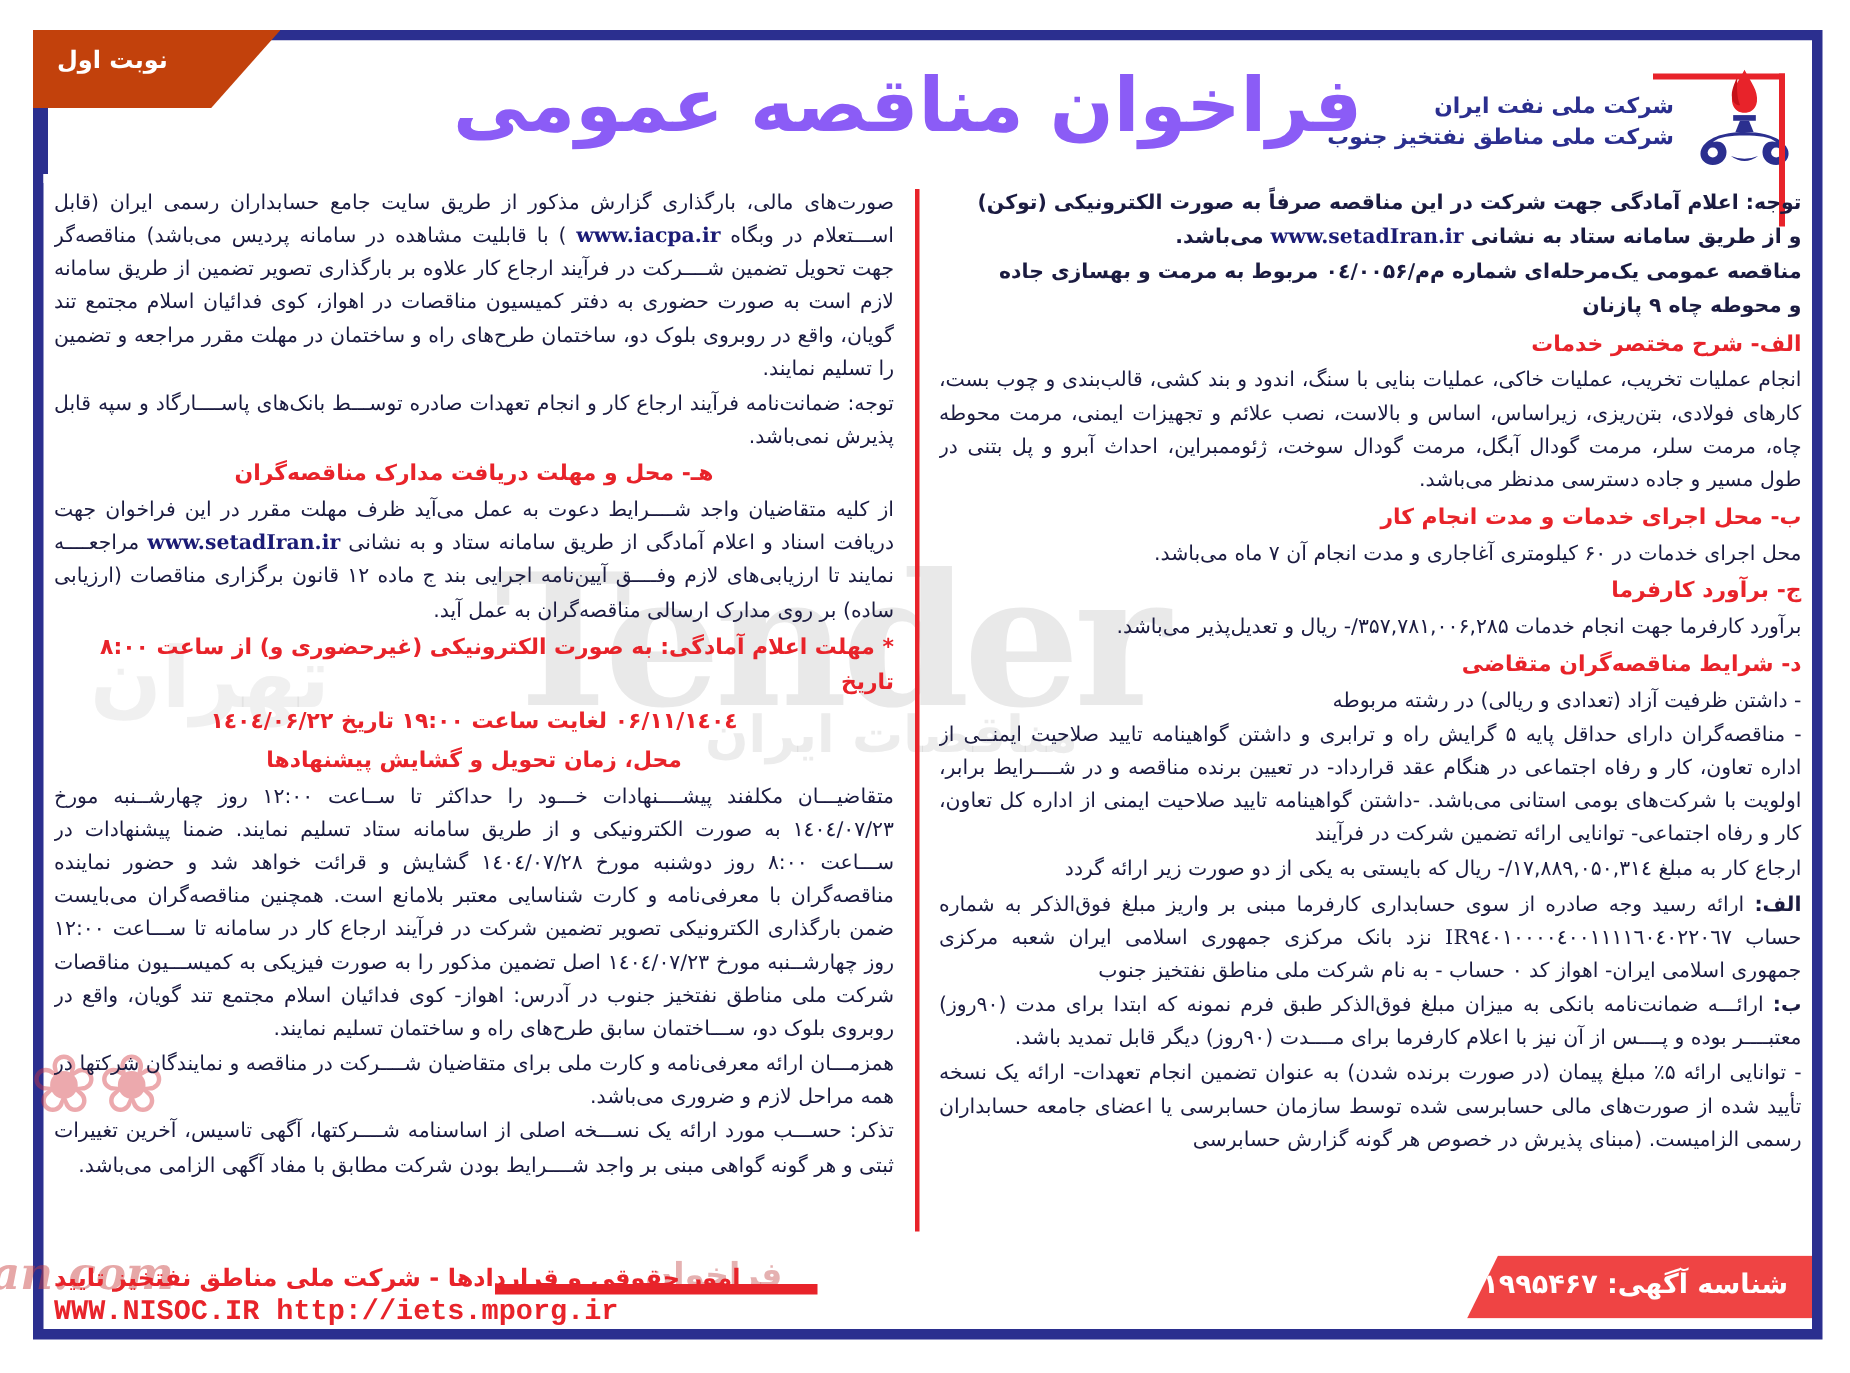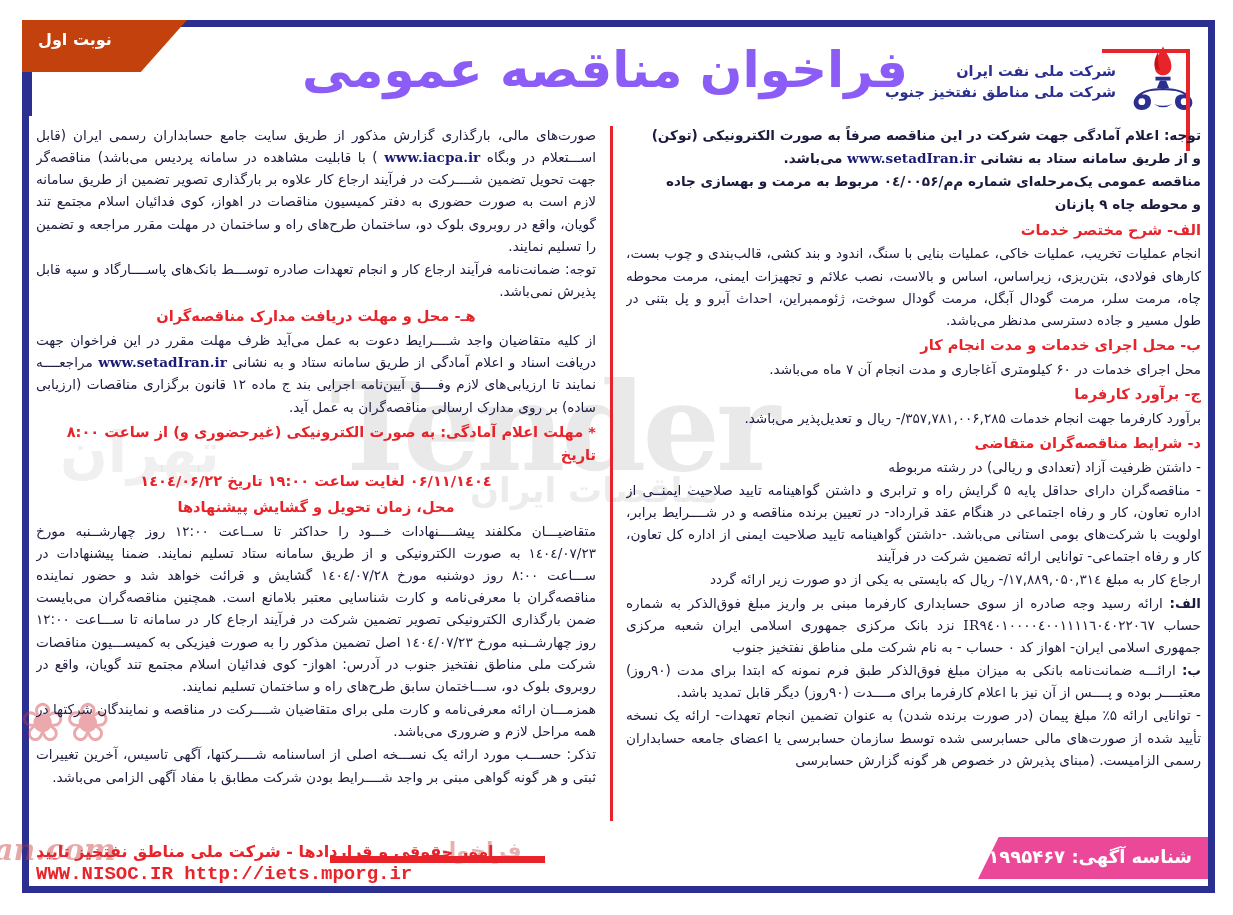--- a/index.html
+++ b/index.html
@@ -123,21 +123,21 @@
   .footer-url{
     color:#e8232a;font-weight:bold;font-size:19px;
     font-family:Liberation Mono, monospace;
     direction:ltr;text-align:left;margin-top:2px;
     white-space:nowrap;
   }
   
   .id-tag{
     position:absolute;right:25px;bottom:36px;
     height:42px;min-width:230px;
-    background:#ec4899;color:#ffffff;
+    background:#ef4444;color:#ffffff;
     z-index:20;
     clip-path:polygon(9% 0,100% 0,100% 100%,0 100%);
   }
   .id-tag span{
     position:absolute;right:16px;top:9px;
     font-size:18px;font-weight:bold;direction:rtl;
     white-space:nowrap;
   }
   .red-rule{
     position:absolute;left:330px;bottom:52px;

